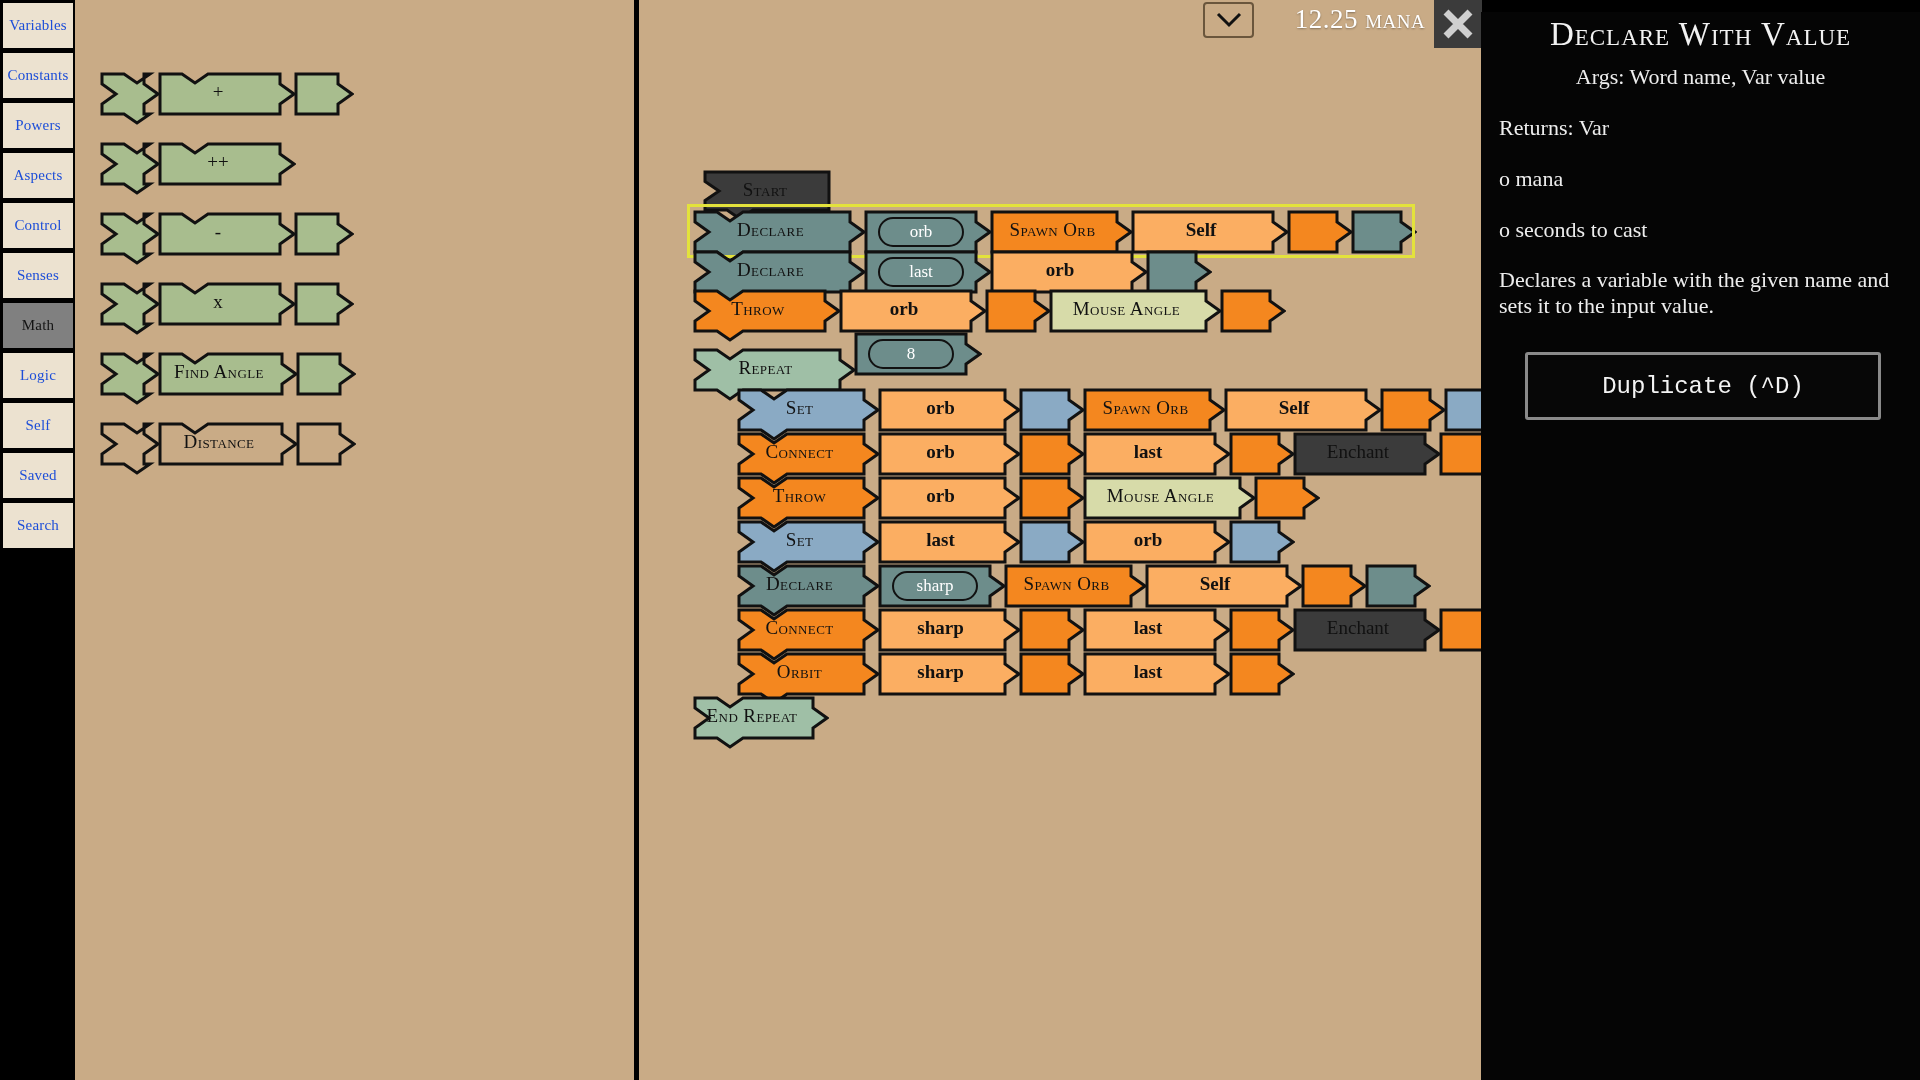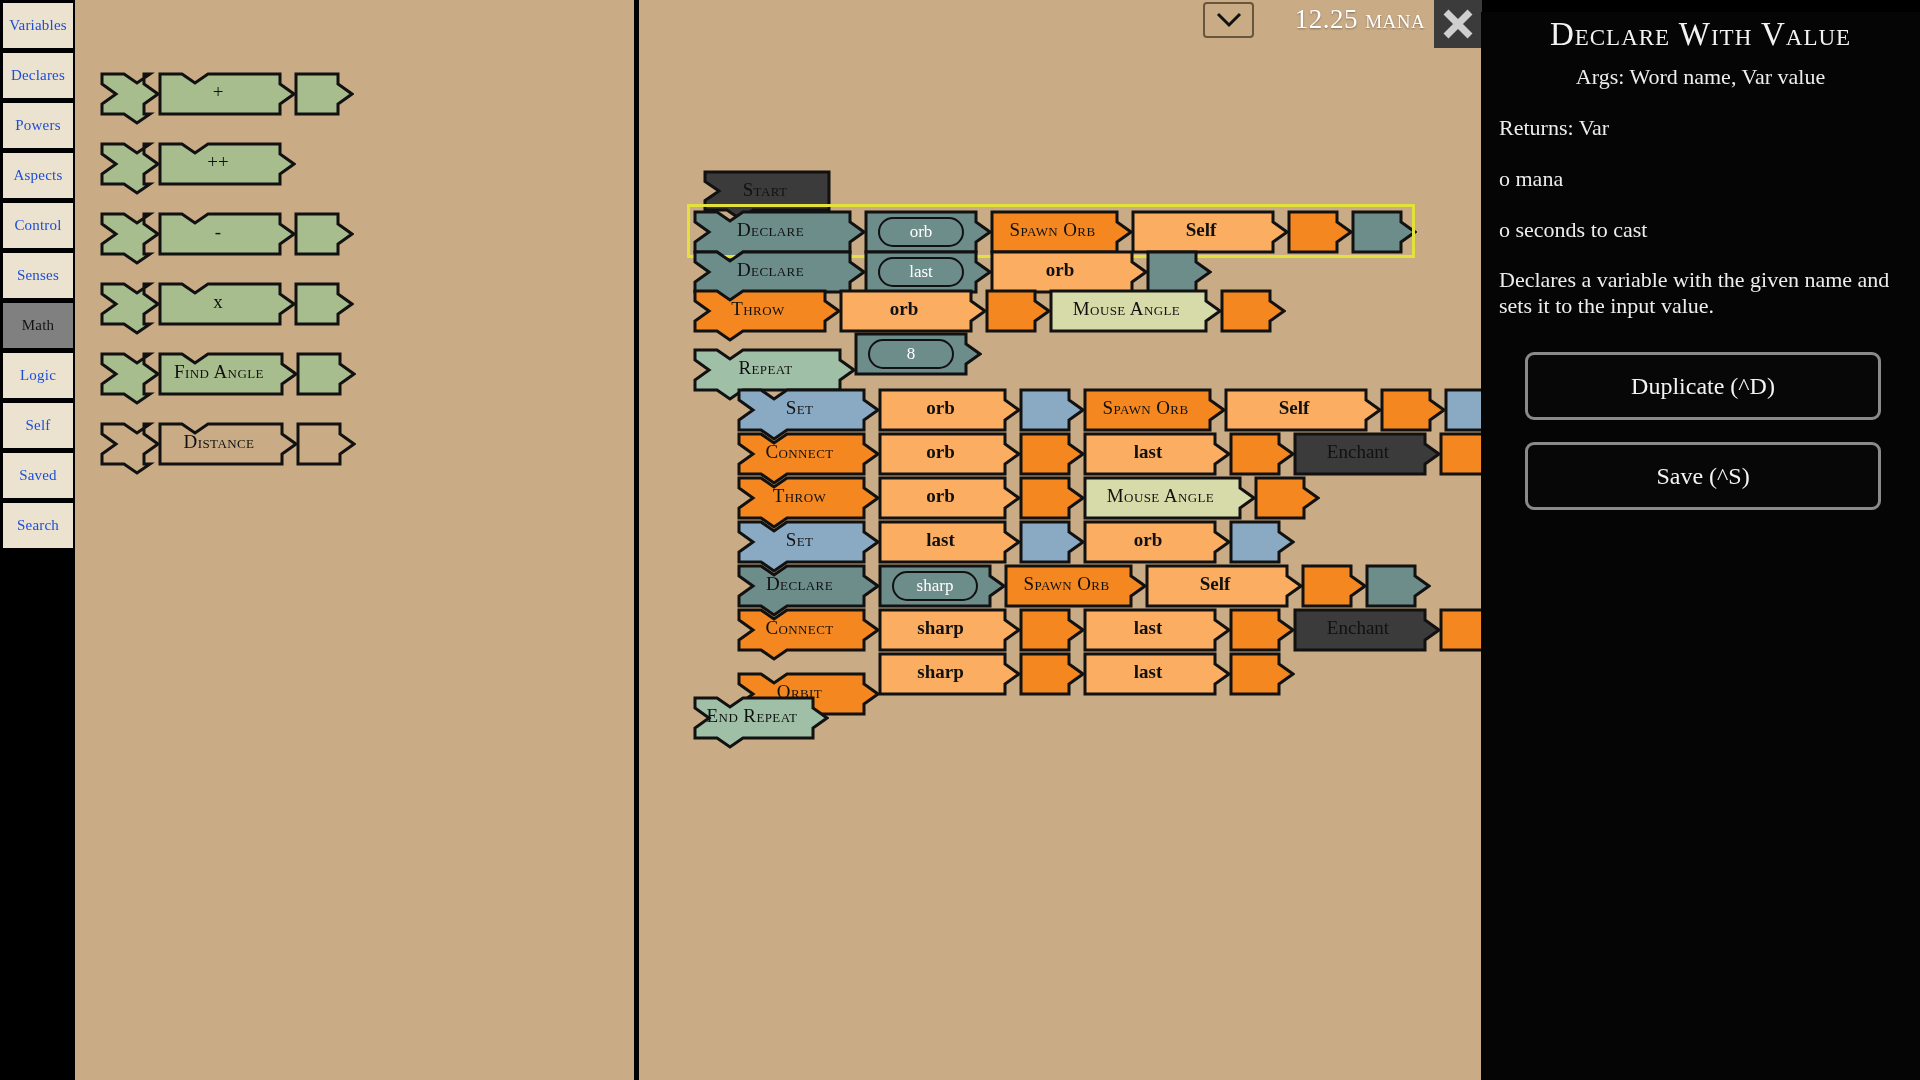--- a/index.html
+++ b/index.html
@@ -32,23 +32,23 @@
   .info{position:absolute;left:1481px;top:12px;width:439px;height:1080px;background:#050505;}
   .info-title{
     position:absolute;left:0;top:4px;width:439px;text-align:center;
     font-size:33px;color:#f2f2f2;font-variant:small-caps;letter-spacing:1px;
   }
   .info-args{position:absolute;left:0;top:52px;width:439px;text-align:center;font-size:22px;color:#ededed;}
   .info-line{position:absolute;left:18px;font-size:22px;color:#ededed;}
   .info-desc{position:absolute;left:18px;top:255px;width:400px;font-size:22px;color:#ededed;line-height:26px;}
   .info-btn{
     position:absolute;left:44px;width:350px;height:62px;
-    background:#070707;border:3px solid #8a8a8a;border-radius:9px;
+    background:#070707;border:3px solid #8a8a8a;border-radius:3px;
     display:flex;align-items:center;justify-content:center;
-    font-size:24px;color:#f3f3f3;
+    font-size:24px;color:#f3f3f3;font-family:Liberation Mono, monospace;
   }
 
   
   .collapse-btn{
     position:absolute;left:1203px;top:2px;width:47px;height:32px;
     background:#c9ab86;border:2px solid #6a563c;border-radius:4px;
     display:flex;align-items:center;justify-content:center;
   }
   .mana{
     position:absolute;left:1270px;top:4px;width:180px;text-align:center;
@@ -85,21 +85,21 @@
 </head>
 <body>
 
 <div class="root">
 
   <div class="rail" id="rail">
       <div class="rail-item" style="top: 2px;">
         <span>Variables</span>
       </div>
       <div class="rail-item" style="top: 52px;">
-        <span>Declares</span>
+        <span>Constants</span>
       </div>
       <div class="rail-item" style="top: 102px;">
         <span>Powers</span>
       </div>
       <div class="rail-item" style="top: 152px;">
         <span>Aspects</span>
       </div>
       <div class="rail-item" style="top: 202px;">
         <span>Control</span>
       </div>
@@ -556,21 +556,21 @@
           </svg>
           <div class="lab wht" style="width: 130px; height: 40px;">Enchant</div>
         </div>
         <div class="blk" style="left: 800px; top: 608px; width: 66px; height: 53px;">
           <svg class="pc" width="66" height="53" viewBox="-2 -2 66 53">
             <path d="M0,0 L48,0 L48,10 L62,20 L48,30 L48,40 L0,40 Z" fill="#f4871f" stroke="#111" stroke-width="3" stroke-linejoin="miter"></path>
           </svg>
         </div>
       </div>
       <div class="row-group">
-        <div class="blk" style="left: 98px; top: 672px; width: 143px; height: 53px; text-align: right;">
+        <div class="blk" style="left: 98px; top: 652px; width: 143px; height: 53px; text-align: right;">
           <svg class="pc" width="143" height="53" viewBox="-2 -2 143 53">
             <path d="M0,0 L22,0 L35,9 L48,0 L125,0 L125,10 L139,20 L125,30 L125,40 L48,40 L35,49 L22,40 L0,40 L0,30 L14,20 L0,10 Z" fill="#f4871f" stroke="#111" stroke-width="3" stroke-linejoin="miter"></path>
           </svg>
           <div class="lab sc" style="width: 125px; height: 40px;">Orbit</div>
         </div>
         <div class="blk" style="left: 239px; top: 652px; width: 143px; height: 53px;">
           <svg class="pc" width="143" height="53" viewBox="-2 -2 143 53">
             <path d="M0,0 L125,0 L125,10 L139,20 L125,30 L125,40 L0,40 Z" fill="#fbae62" stroke="#111" stroke-width="3" stroke-linejoin="miter"></path>
           </svg>
           <div class="lab bold" style="width: 125px; height: 40px;">sharp</div>
@@ -613,16 +613,15 @@
   </div>
 
   <div class="info">
     <div class="info-title">Declare With Value</div>
     <div class="info-args">Args: Word name, Var value</div>
     <div class="info-line" style="top:103px">Returns: Var</div>
     <div class="info-line" style="top:154px">o mana</div>
     <div class="info-line" style="top:205px">o seconds to cast</div>
     <div class="info-desc">Declares a variable with the given name and sets it to the input value.</div>
     <div class="info-btn" style="top:340px">Duplicate (^D)</div>
-    <div class="info-btn" style="top:430px">Save (^S)</div>
   </div>
 
 </div>
 
 </body></html>

